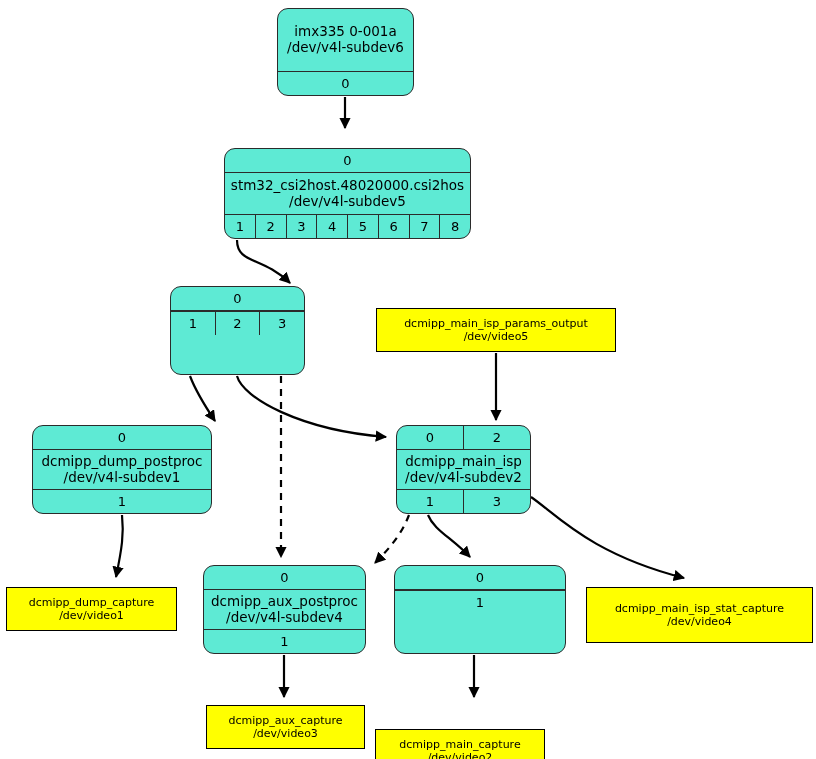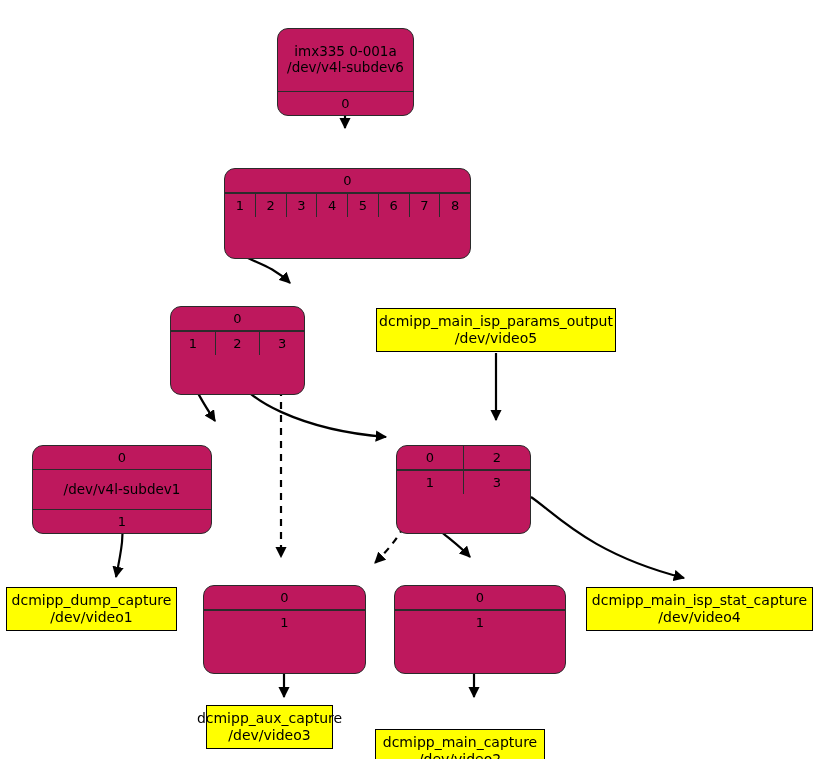--- a/index.html
+++ b/index.html
@@ -25,24 +25,23 @@
   }
   .node {
     position: absolute;
     box-sizing: border-box;
     border: 1px solid #2b2b2b;
     display: flex;
     flex-direction: column;
     z-index: 2;
   }
   .node.entity {
-    background: #be185d;
+    background: #5eead4;
     border-radius: 11px;
     overflow: hidden;
-    margin-top: 20px;
   }
   .node.interface {
     background: #ffff00;
     border-radius: 0;
     border: 1px solid #000000;
     justify-content: center;
   }
   .pad-row {
     display: flex;
     flex-direction: row;
@@ -69,21 +68,21 @@
     align-items: center;
     justify-content: center;
     text-align: center;
     font-size: 13.5px;
     color: #000000;
     line-height: 1.18;
     padding: 0 2px;
     white-space: nowrap;
   }
   .node.interface .body {
-    font-size: 14px;
+    font-size: 11px;
     line-height: 1.2;
   }
   .name-line, .dev-line { display: block; }
 </style>
 </head>
 <body>
 
 <div id="canvas">
 
   <svg id="edge-layer" viewBox="0 0 816 759" width="816" height="759" xmlns="http://www.w3.org/2000/svg">
@@ -115,20 +114,24 @@
           <span class="dev-line">/dev/v4l-subdev6</span>
         </div>
         <div class="pad-row bottom" style="height: 23px;">
           <div class="pad">0</div>
         </div>
       </div>
       <div class="node entity" style="left: 224px; top: 148px; width: 247px; height: 91px;">
         <div class="pad-row top" style="height: 23px;">
           <div class="pad">0</div>
         </div>
+        <div class="body">
+          <span class="name-line">stm32_csi2host.48020000.csi2hos</span>
+          <span class="dev-line">/dev/v4l-subdev5</span>
+        </div>
         <div class="pad-row bottom" style="height: 23px;">
           <div class="pad">1</div>
           <div class="pad">2</div>
           <div class="pad">3</div>
           <div class="pad">4</div>
           <div class="pad">5</div>
           <div class="pad">6</div>
           <div class="pad">7</div>
           <div class="pad">8</div>
         </div>
@@ -147,65 +150,74 @@
         <div class="body">
           <span class="name-line">dcmipp_main_isp_params_output</span>
           <span class="dev-line">/dev/video5</span>
         </div>
       </div>
       <div class="node entity" style="left: 32px; top: 425px; width: 180px; height: 89px;">
         <div class="pad-row top" style="height: 23px;">
           <div class="pad">0</div>
         </div>
         <div class="body">
+          <span class="name-line">dcmipp_dump_postproc</span>
           <span class="dev-line">/dev/v4l-subdev1</span>
         </div>
         <div class="pad-row bottom" style="height: 23px;">
           <div class="pad">1</div>
         </div>
       </div>
       <div class="node entity" style="left: 396px; top: 425px; width: 135px; height: 89px;">
         <div class="pad-row top" style="height: 23px;">
           <div class="pad">0</div>
           <div class="pad">2</div>
         </div>
+        <div class="body">
+          <span class="name-line">dcmipp_main_isp</span>
+          <span class="dev-line">/dev/v4l-subdev2</span>
+        </div>
         <div class="pad-row bottom" style="height: 23px;">
           <div class="pad">1</div>
           <div class="pad">3</div>
         </div>
       </div>
       <div class="node entity" style="left: 203px; top: 565px; width: 163px; height: 89px;">
         <div class="pad-row top" style="height: 23px;">
           <div class="pad">0</div>
+        </div>
+        <div class="body">
+          <span class="name-line">dcmipp_aux_postproc</span>
+          <span class="dev-line">/dev/v4l-subdev4</span>
         </div>
         <div class="pad-row bottom" style="height: 23px;">
           <div class="pad">1</div>
         </div>
       </div>
       <div class="node entity" style="left: 394px; top: 565px; width: 172px; height: 89px;">
         <div class="pad-row top" style="height: 23px;">
           <div class="pad">0</div>
         </div>
         <div class="pad-row bottom" style="height: 23px;">
           <div class="pad">1</div>
         </div>
       </div>
       <div class="node interface" style="left: 6px; top: 587px; width: 171px; height: 44px;">
         <div class="body">
           <span class="name-line">dcmipp_dump_capture</span>
           <span class="dev-line">/dev/video1</span>
         </div>
       </div>
-      <div class="node interface" style="left: 586px; top: 587px; width: 227px; height: 44px;">
+      <div class="node interface" style="left: 586px; top: 587px; width: 227px; height: 56px;">
         <div class="body">
           <span class="name-line">dcmipp_main_isp_stat_capture</span>
           <span class="dev-line">/dev/video4</span>
         </div>
       </div>
-      <div class="node interface" style="left: 206px; top: 705px; width: 127px; height: 44px;">
+      <div class="node interface" style="left: 206px; top: 705px; width: 159px; height: 44px;">
         <div class="body">
           <span class="name-line">dcmipp_aux_capture</span>
           <span class="dev-line">/dev/video3</span>
         </div>
       </div>
       <div class="node interface" style="left: 375px; top: 705px; width: 170px; height: 44px; margin-top: 24px;">
         <div class="body">
           <span class="name-line">dcmipp_main_capture</span>
           <span class="dev-line">/dev/video2</span>
         </div>

